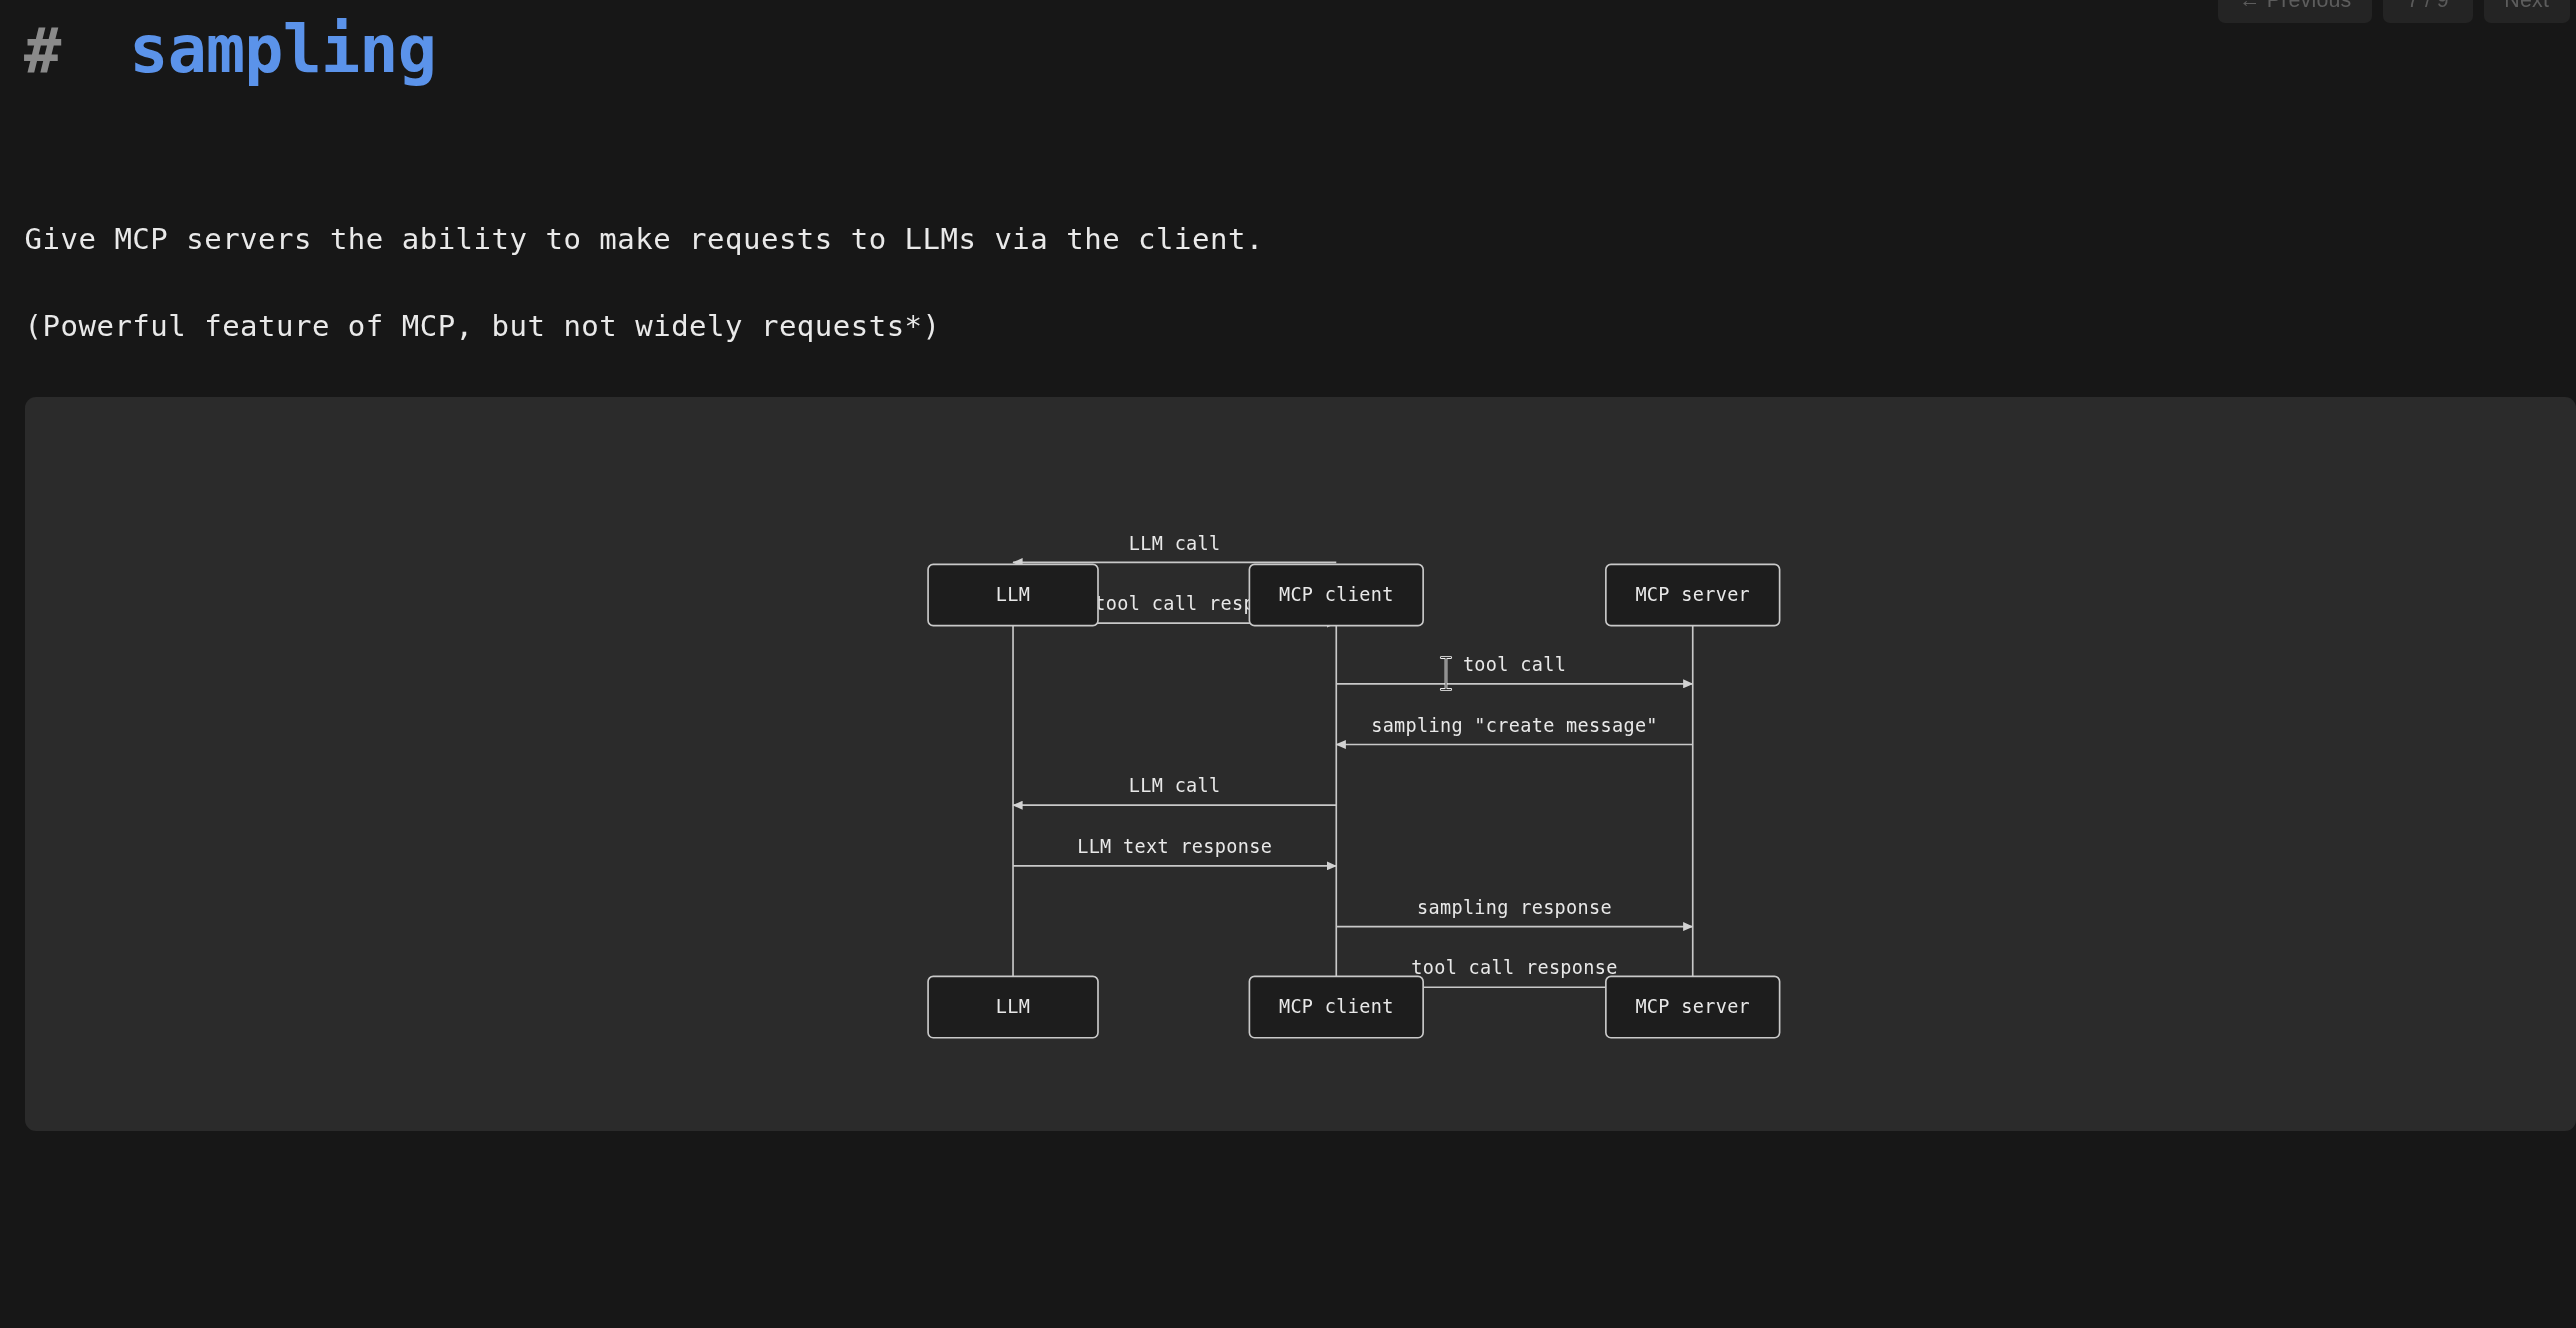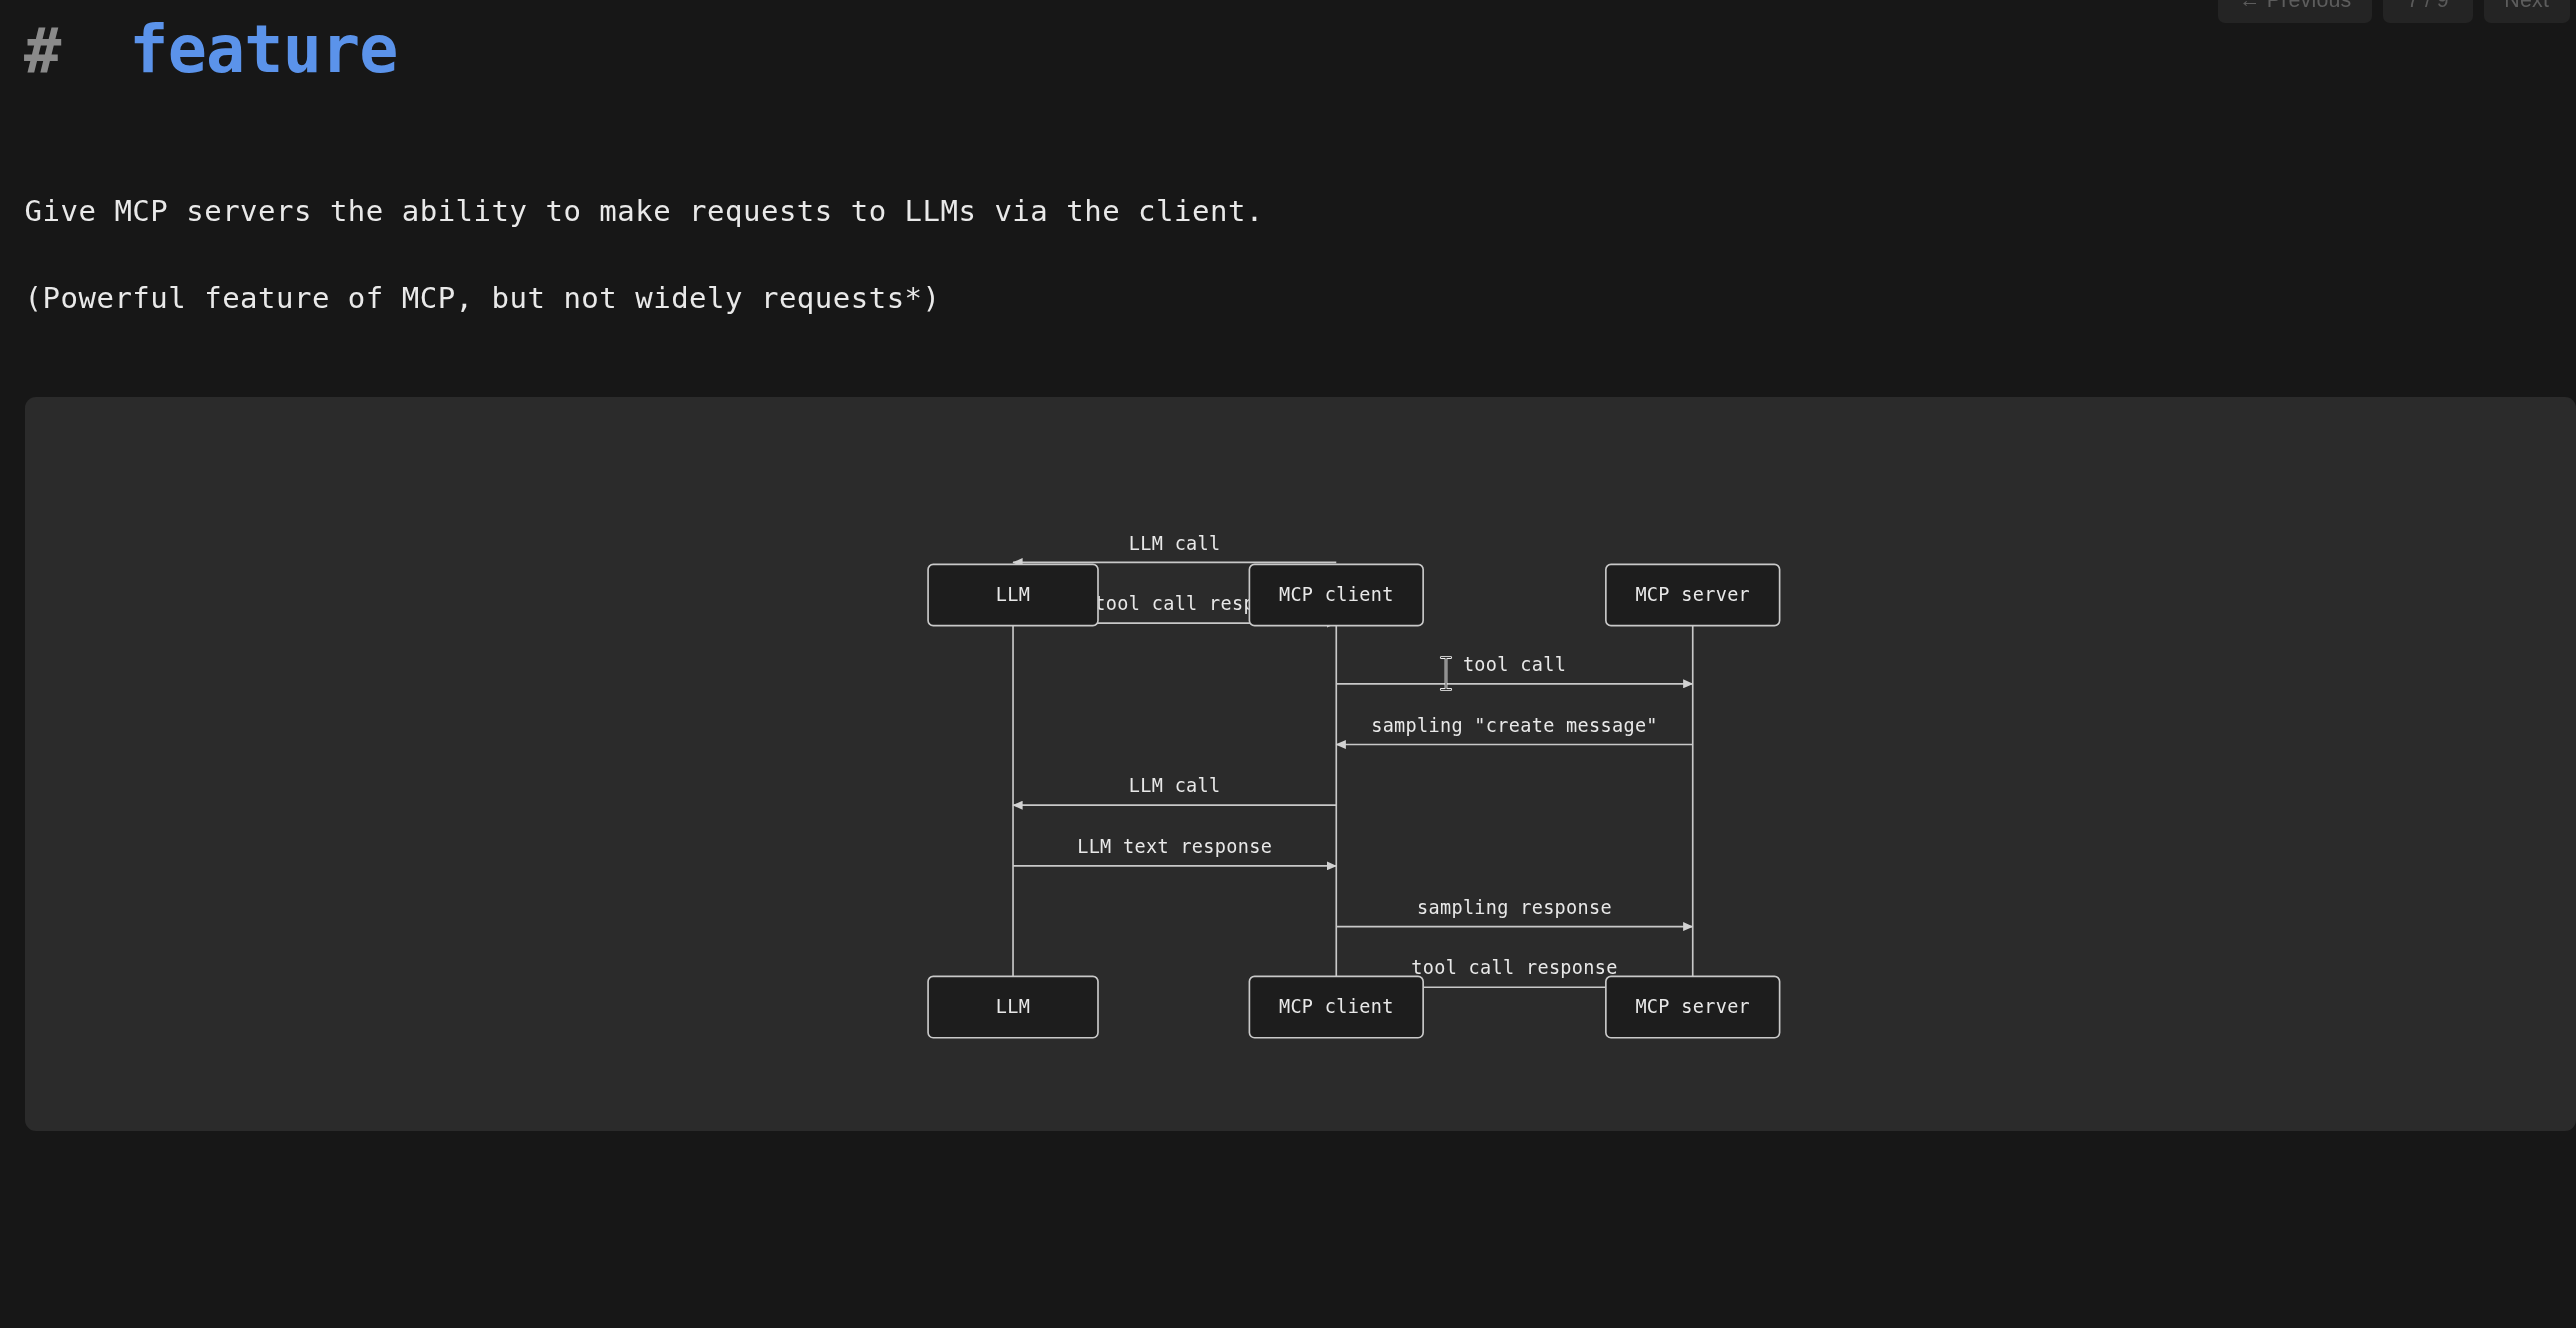--- a/index.html
+++ b/index.html
@@ -73,20 +73,21 @@
 
   
   .para {
     position: absolute;
     left: 24.6px;
     font-size: 29px;
     letter-spacing: 0.5px;
     color: #e9e9e9;
     white-space: nowrap;
     line-height: 1;
+    margin-top: 28px;
   }
   #para-1 { top: 197px; }
   #para-2 { top: 284px; }
 
   
   #diagram-panel {
     position: absolute;
     left: 25px;
     top: 397px;
     width: 2551px;
@@ -112,21 +113,21 @@
 <body>
 
 <div id="slide-nav">
   <button class="nav-btn">← Previous</button>
   <div class="nav-counter">7 / 9</div>
   <button class="nav-btn">Next</button>
 </div>
 
 <div id="heading">
   <span id="hash-mark">#</span>
-  <span id="page-title">feature</span>
+  <span id="page-title">sampling</span>
 </div>
 
 <div class="para" id="para-1">Give MCP servers the ability to make requests to LLMs via the client.</div>
 <div class="para" id="para-2">(Powerful feature of MCP, but not widely requests*)</div>
 
 <div id="diagram-panel">
   <svg id="seq-svg" viewBox="0 0 3218 1149" preserveAspectRatio="xMidYMid meet">
     <defs>
       <marker id="arrow-right" markerWidth="16" markerHeight="14" refX="15" refY="7" orient="auto" markerUnits="userSpaceOnUse">
         <path d="M0,0 L16,7 L0,14 z" fill="#d2d2d2"></path>

